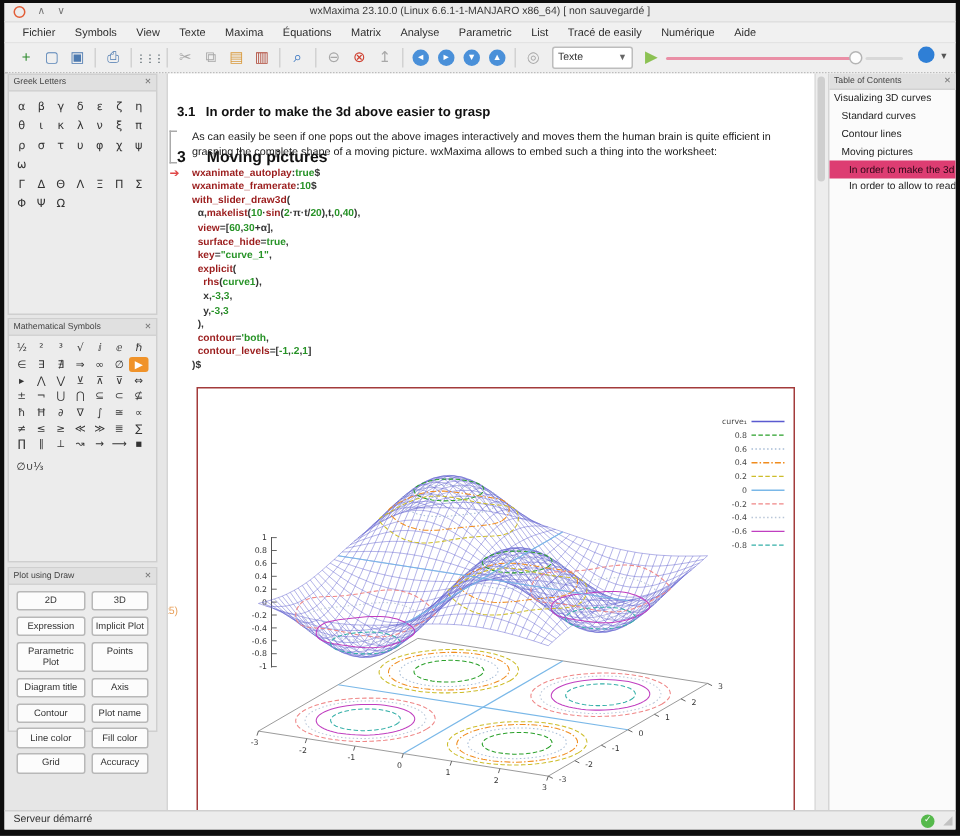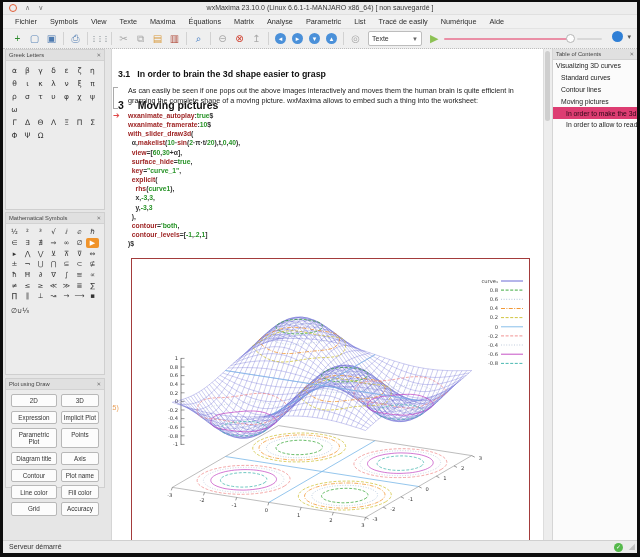--- a/index.html
+++ b/index.html
@@ -288,21 +288,21 @@
               <div class="dbtn">Accuracy</div>
             </div>
       </div>
     </div>
 
     <div class="document">
       <div class="h1">
         <span class="num">3</span><span>Moving pictures</span>
       </div>
       <div class="h2">
-        <span class="num">3.1</span><span>In order to brain the 3d shape easier to grasp</span>
+        <span class="num">3.1</span><span>In order to make the 3d above easier to grasp</span>
       </div>
       <div class="cellbr"></div>
       <div class="para">As can easily be seen if one pops out the above images interactively and moves them the human brain is quite efficient in grasping the complete shape of a moving picture. wxMaxima allows to embed such a thing into the worksheet:</div>
       <div class="codearrow">➔</div>
       <div class="code" id="code-block"><div><span class="k">wxanimate_autoplay</span><span class="p">:</span><span class="v">true</span><span class="p">$</span></div><div><span class="k">wxanimate_framerate</span><span class="p">:</span><span class="v">10</span><span class="p">$</span></div><div><span class="k">with_slider_draw3d</span><span class="p">(</span></div><div><span class="p">  α,</span><span class="k">makelist</span><span class="p">(</span><span class="v">10</span><span class="p">·</span><span class="k">sin</span><span class="p">(</span><span class="v">2</span><span class="p">·π·t/</span><span class="v">20</span><span class="p">),t,</span><span class="v">0</span><span class="p">,</span><span class="v">40</span><span class="p">),</span></div><div><span class="p">  </span><span class="k">view</span><span class="p">=[</span><span class="v">60</span><span class="p">,</span><span class="v">30</span><span class="p">+α],</span></div><div><span class="p">  </span><span class="k">surface_hide</span><span class="p">=</span><span class="v">true</span><span class="p">,</span></div><div><span class="p">  </span><span class="k">key</span><span class="p">=</span><span class="v">"curve_1"</span><span class="p">,</span></div><div><span class="p">  </span><span class="k">explicit</span><span class="p">(</span></div><div><span class="p">    </span><span class="k">rhs</span><span class="p">(</span><span class="v">curve1</span><span class="p">),</span></div><div><span class="p">    x,</span><span class="v">-3</span><span class="p">,</span><span class="v">3</span><span class="p">,</span></div><div><span class="p">    y,</span><span class="v">-3</span><span class="p">,</span><span class="v">3</span></div><div><span class="p">  ),</span></div><div><span class="p">  </span><span class="k">contour</span><span class="p">=</span><span class="v">'both</span><span class="p">,</span></div><div><span class="p">  </span><span class="k">contour_levels</span><span class="p">=[</span><span class="v">-1</span><span class="p">,</span><span class="v">.2</span><span class="p">,</span><span class="v">1</span><span class="p">]</span></div><div><span class="p">)$</span></div></div>
       <div class="outlabel">(%t5)</div>
       <div class="plotbox">
         <svg id="plot-svg" width="397" height="282" viewBox="0 0 397 282">
               <polyline points="40.3,228.4 233.5,258.4 339.7,196.6 146.5,166.6 40.3,228.4" fill="none" stroke="#909090" stroke-width="0.6"></polyline>
               <polyline points="187.6,191.6 188.6,191.0 189.4,190.3 190.0,189.6 190.3,188.9 190.5,188.2 190.4,187.5 190.1,186.8 189.5,186.1 188.8,185.4 187.8,184.8 186.7,184.2 185.4,183.7 183.8,183.2 182.2,182.7 180.4,182.3 178.4,182.0 176.4,181.7 174.2,181.5 172.0,181.3 169.8,181.2 167.5,181.2 165.2,181.3 163.0,181.4 160.7,181.6 158.6,181.9 156.5,182.2 154.5,182.6 152.7,183.1 151.0,183.5 149.4,184.1 148.1,184.7 146.9,185.3 145.9,186.0 145.1,186.6 144.5,187.3 144.1,188.0 144.0,188.7 144.1,189.5 144.4,190.2 144.9,190.8 145.7,191.5 146.6,192.1 147.8,192.7 149.1,193.3 150.6,193.8 152.3,194.2 154.1,194.6 156.0,195.0 158.1,195.3 160.2,195.5 162.4,195.6 164.7,195.7 167.0,195.7 169.2,195.6 171.5,195.5 173.7,195.3 175.9,195.0 177.9,194.7 179.9,194.3 181.8,193.9 183.5,193.4 185.0,192.8 186.4,192.3 187.6,191.6" fill="none" stroke="#2aa02a" stroke-width="0.7" stroke-dasharray="3,1.6"></polyline>

